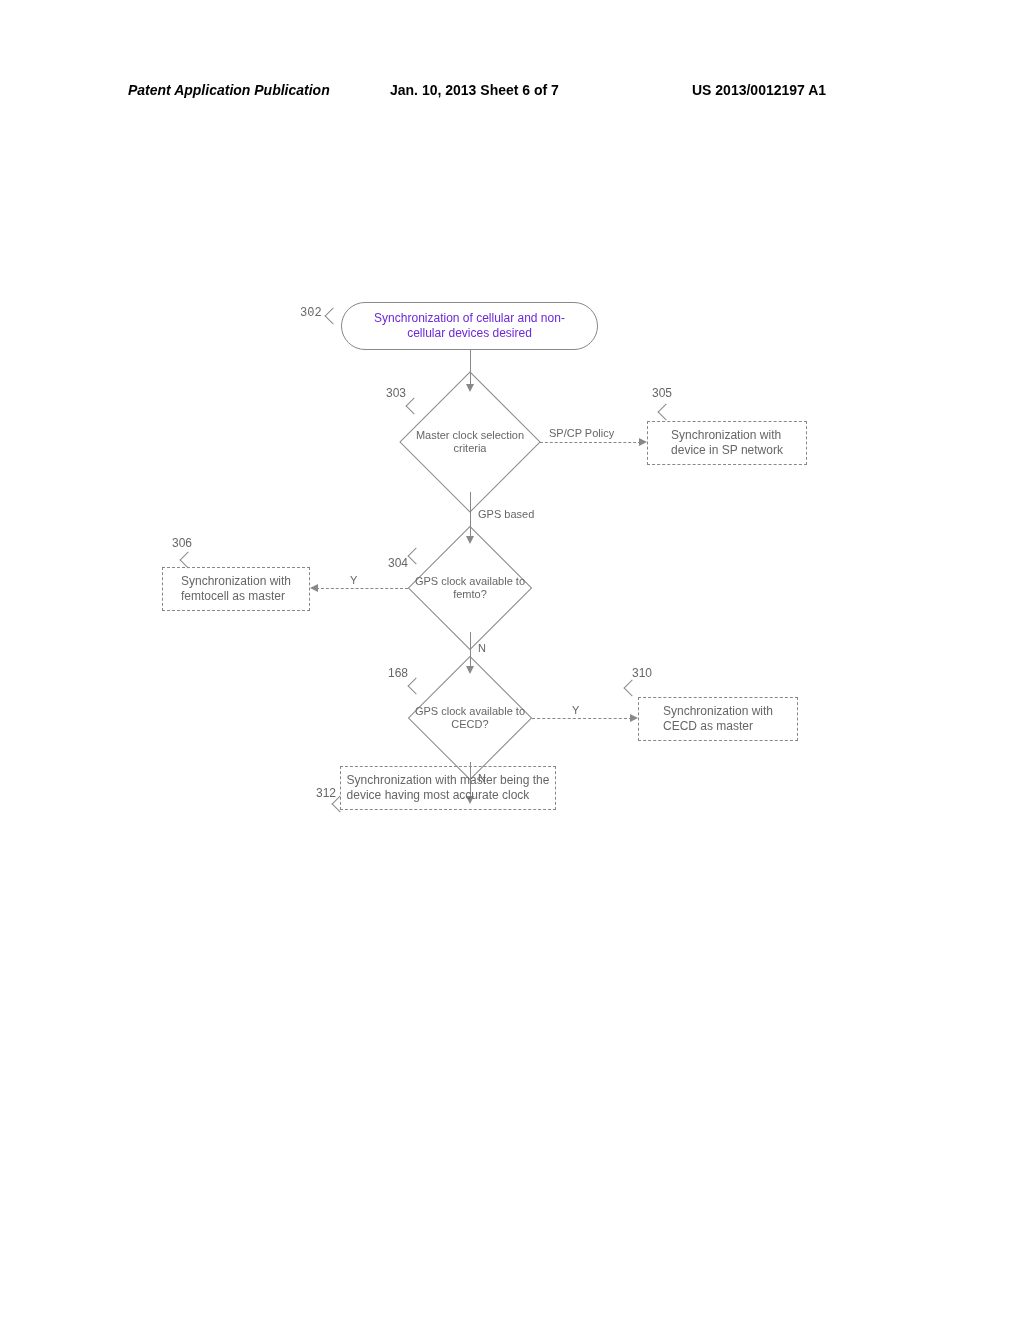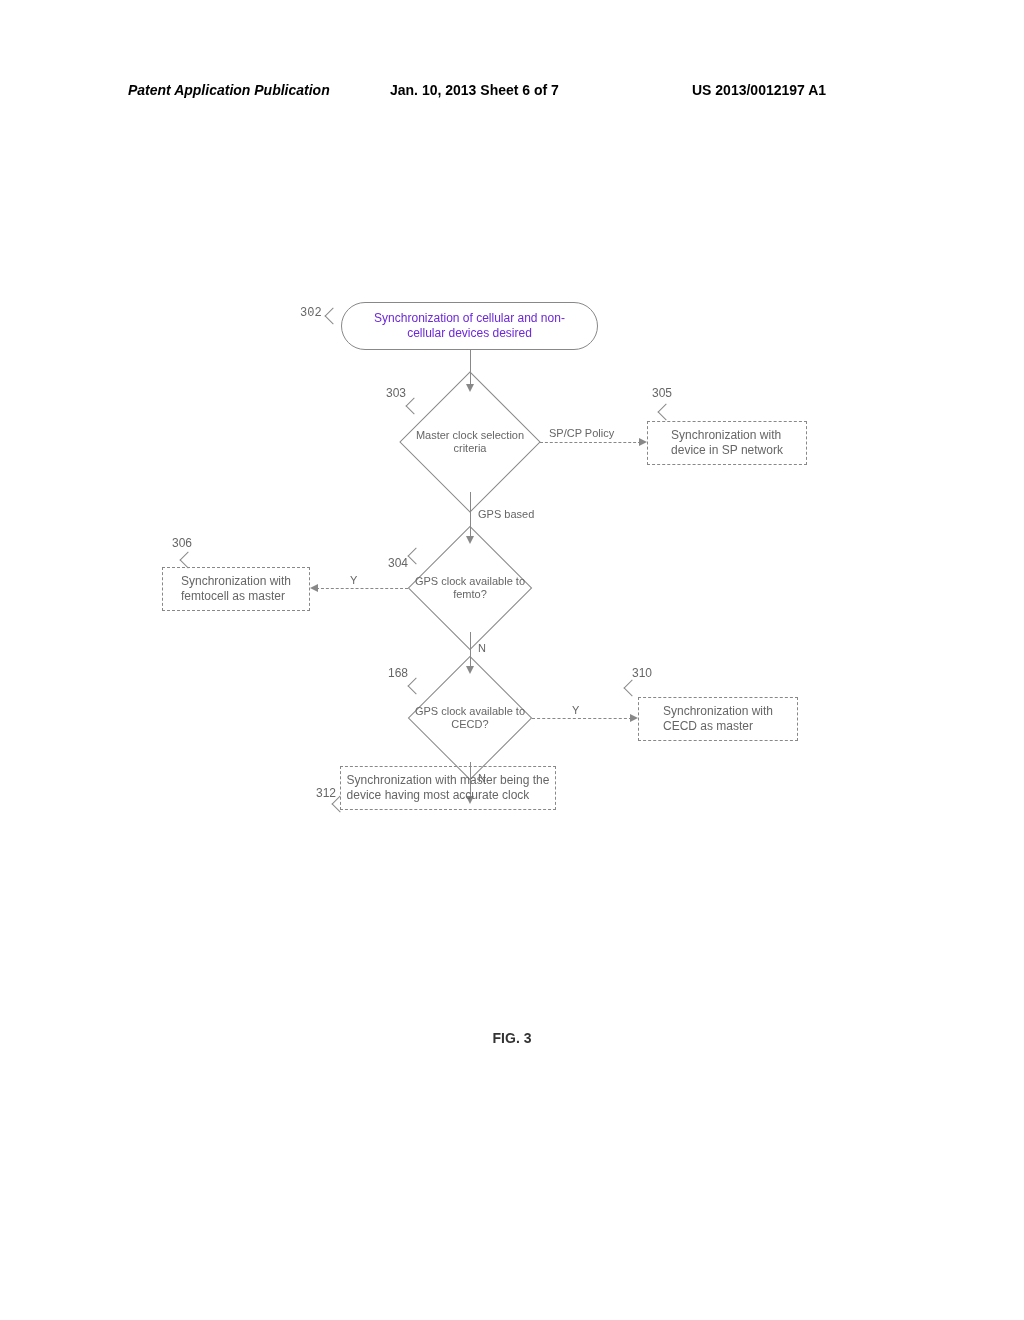--- a/index.html
+++ b/index.html
@@ -118,15 +118,14 @@
   <div class="arrow-down" style="left:466px; top:796px;"></div>
   <div class="lbl" style="left:478px; top:772px;">N</div>
 
   <div class="box" style="left:340px; top:766px; width:216px; height:44px;">
     <span style="white-space:pre-line;">Synchronization with master being the
 device having most accurate clock</span>
   </div>
   <div class="ref" style="left:316px; top:786px;">312</div>
   <div class="tick" style="left:334px; top:798px;"></div>
 
-  <div class="fig" style="top:1030px;">FIG. 3</div>
 
 </div>
 
 </body></html>

